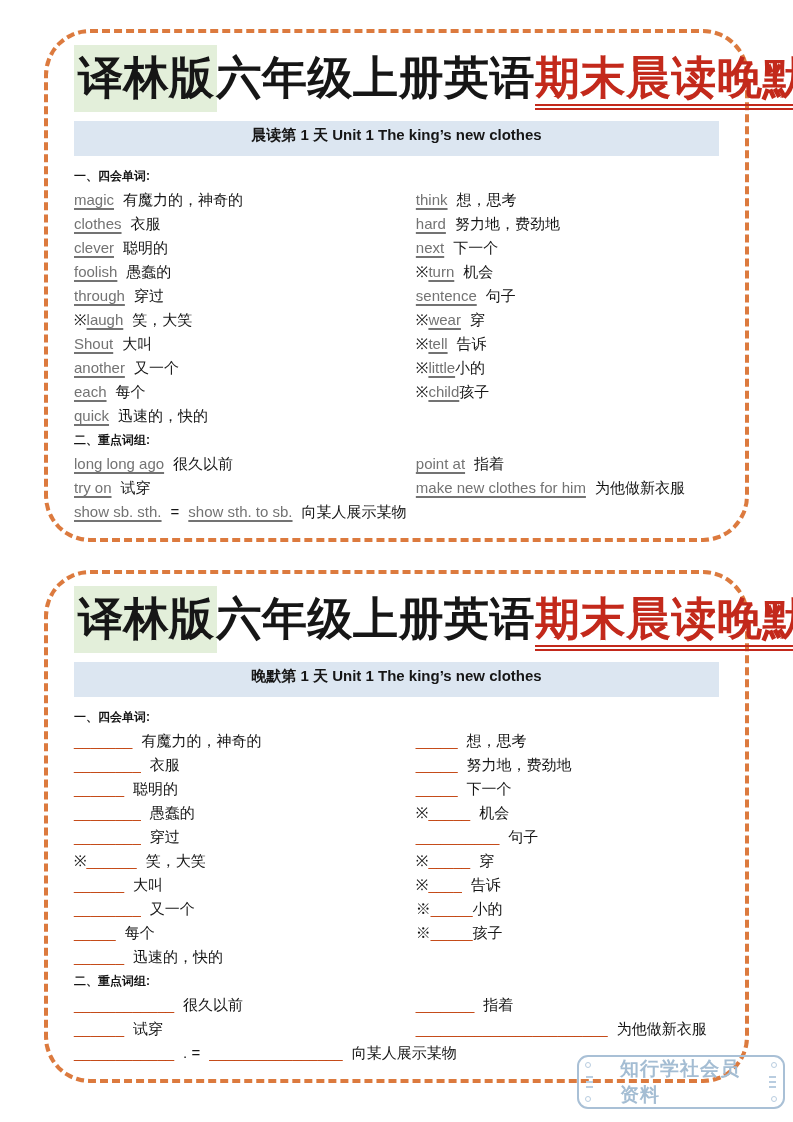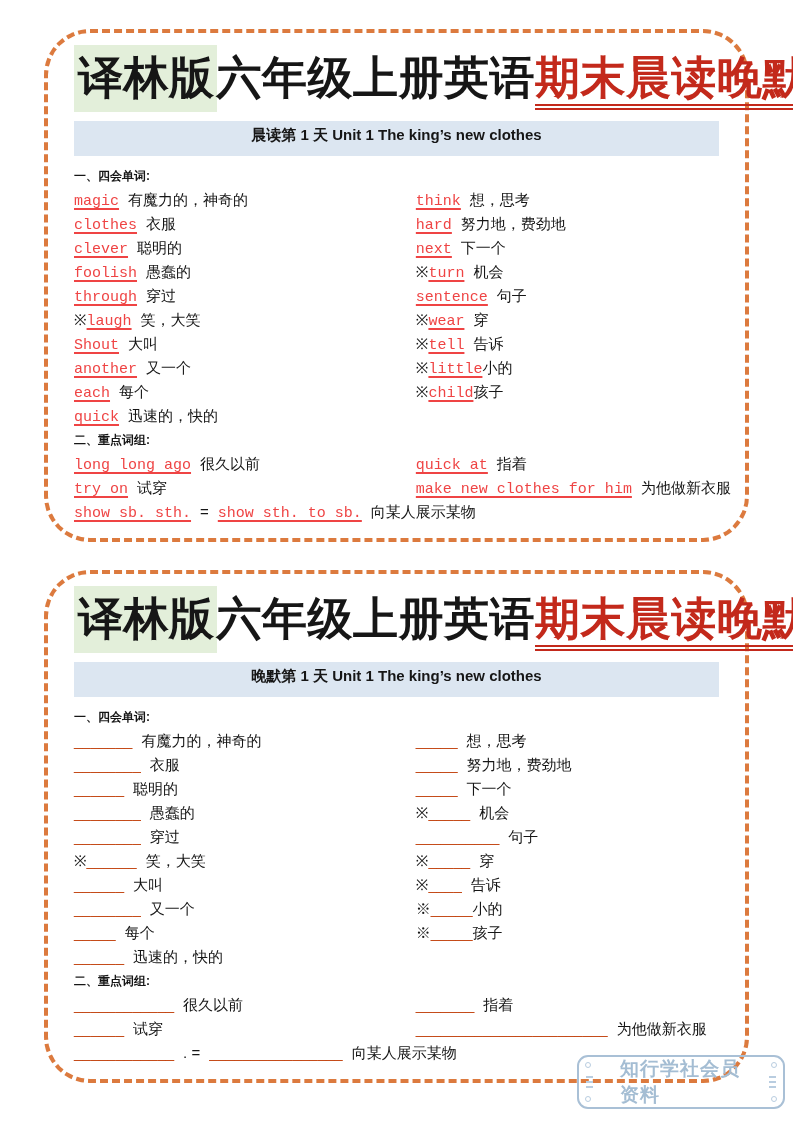--- a/index.html
+++ b/index.html
@@ -11,21 +11,21 @@
   .sheet-title{text-align:center;font-size:45px;font-weight:bold;line-height:42px;white-space:nowrap;letter-spacing:0.5px;}
   .t-green{background:#e3efda;padding:7px 2px 9px 4px;}
   .t-red{color:#c3291b;border-bottom:6px double #c3291b;padding-bottom:1px;}
   .banner{margin:22px 0 8px;background:#dce6f1;height:35px;line-height:27px;text-align:center;font-weight:bold;font-size:15px;}
   .sec{font-weight:bold;font-size:12px;height:24px;line-height:24px;}
   .cols{display:flex;}
   .col-l{width:53%;}
   .col-r{width:47%;}
   .row{height:24px;line-height:24px;font-size:15px;white-space:nowrap;}
   .pre{color:#161616;}
-  .en{color:#ef4444;text-decoration:underline;text-decoration-thickness:1.5px;text-underline-offset:3px;margin-right:9px;font-family:Liberation Mono, monospace;}
+  .en{color:#737373;text-decoration:underline;text-decoration-thickness:1.5px;text-underline-offset:3px;margin-right:9px;}
   .blank{color:#c2410c;margin-right:9px;}
   .tight .en,.tight .blank{margin-right:0;}
   .eq{margin-right:9px;color:#161616;}
   .zh{color:#161616;}
   .wm{position:absolute;left:577px;top:1055px;width:208px;height:54px;border:2px solid #a9c0d6;border-radius:11px;color:#a4bdd3;display:flex;align-items:center;justify-content:center;font-size:19px;font-weight:bold;letter-spacing:1px;box-sizing:border-box;gap:20px;}
   .tick{display:inline-block;width:9px;height:2px;background:#b9cde0;box-shadow:0 5px 0 #b9cde0,0 -5px 0 #b9cde0;margin:0 7px;}
   .dot{position:absolute;width:4px;height:4px;border:1px solid #b9cde0;border-radius:50%;}
   .dot.d-tl{left:6px;top:5px}.dot.d-bl{left:6px;bottom:5px}.dot.d-tr{right:6px;top:5px}.dot.d-br{right:6px;bottom:5px}
 </style>
 </head>
@@ -66,21 +66,21 @@
       </div>
     </div>
 
     <div class="sec">二、重点词组:</div>
     <div class="cols">
       <div class="col-l">
         <div class="row"><span class="en">long long ago</span><span class="zh">很久以前</span></div>
         <div class="row"><span class="en">try on</span><span class="zh">试穿</span></div>
       </div>
       <div class="col-r">
-        <div class="row"><span class="en">quick at</span><span class="zh">指着</span></div>
+        <div class="row"><span class="en">point at</span><span class="zh">指着</span></div>
         <div class="row"><span class="en">make new clothes for him</span><span class="zh">为他做新衣服</span></div>
       </div>
     </div>
     <div class="row"><span class="en">show sb. sth.</span><span class="eq">=</span><span class="en">show sth. to sb.</span><span class="zh">向某人展示某物</span></div>
   </div>
 
   <div class="card second">
     <div class="sheet-title">
       <span class="t-green">译林版</span><span>六年级上册英语</span><span class="t-red">期末晨读晚默</span><span>小纸条</span>
     </div>

